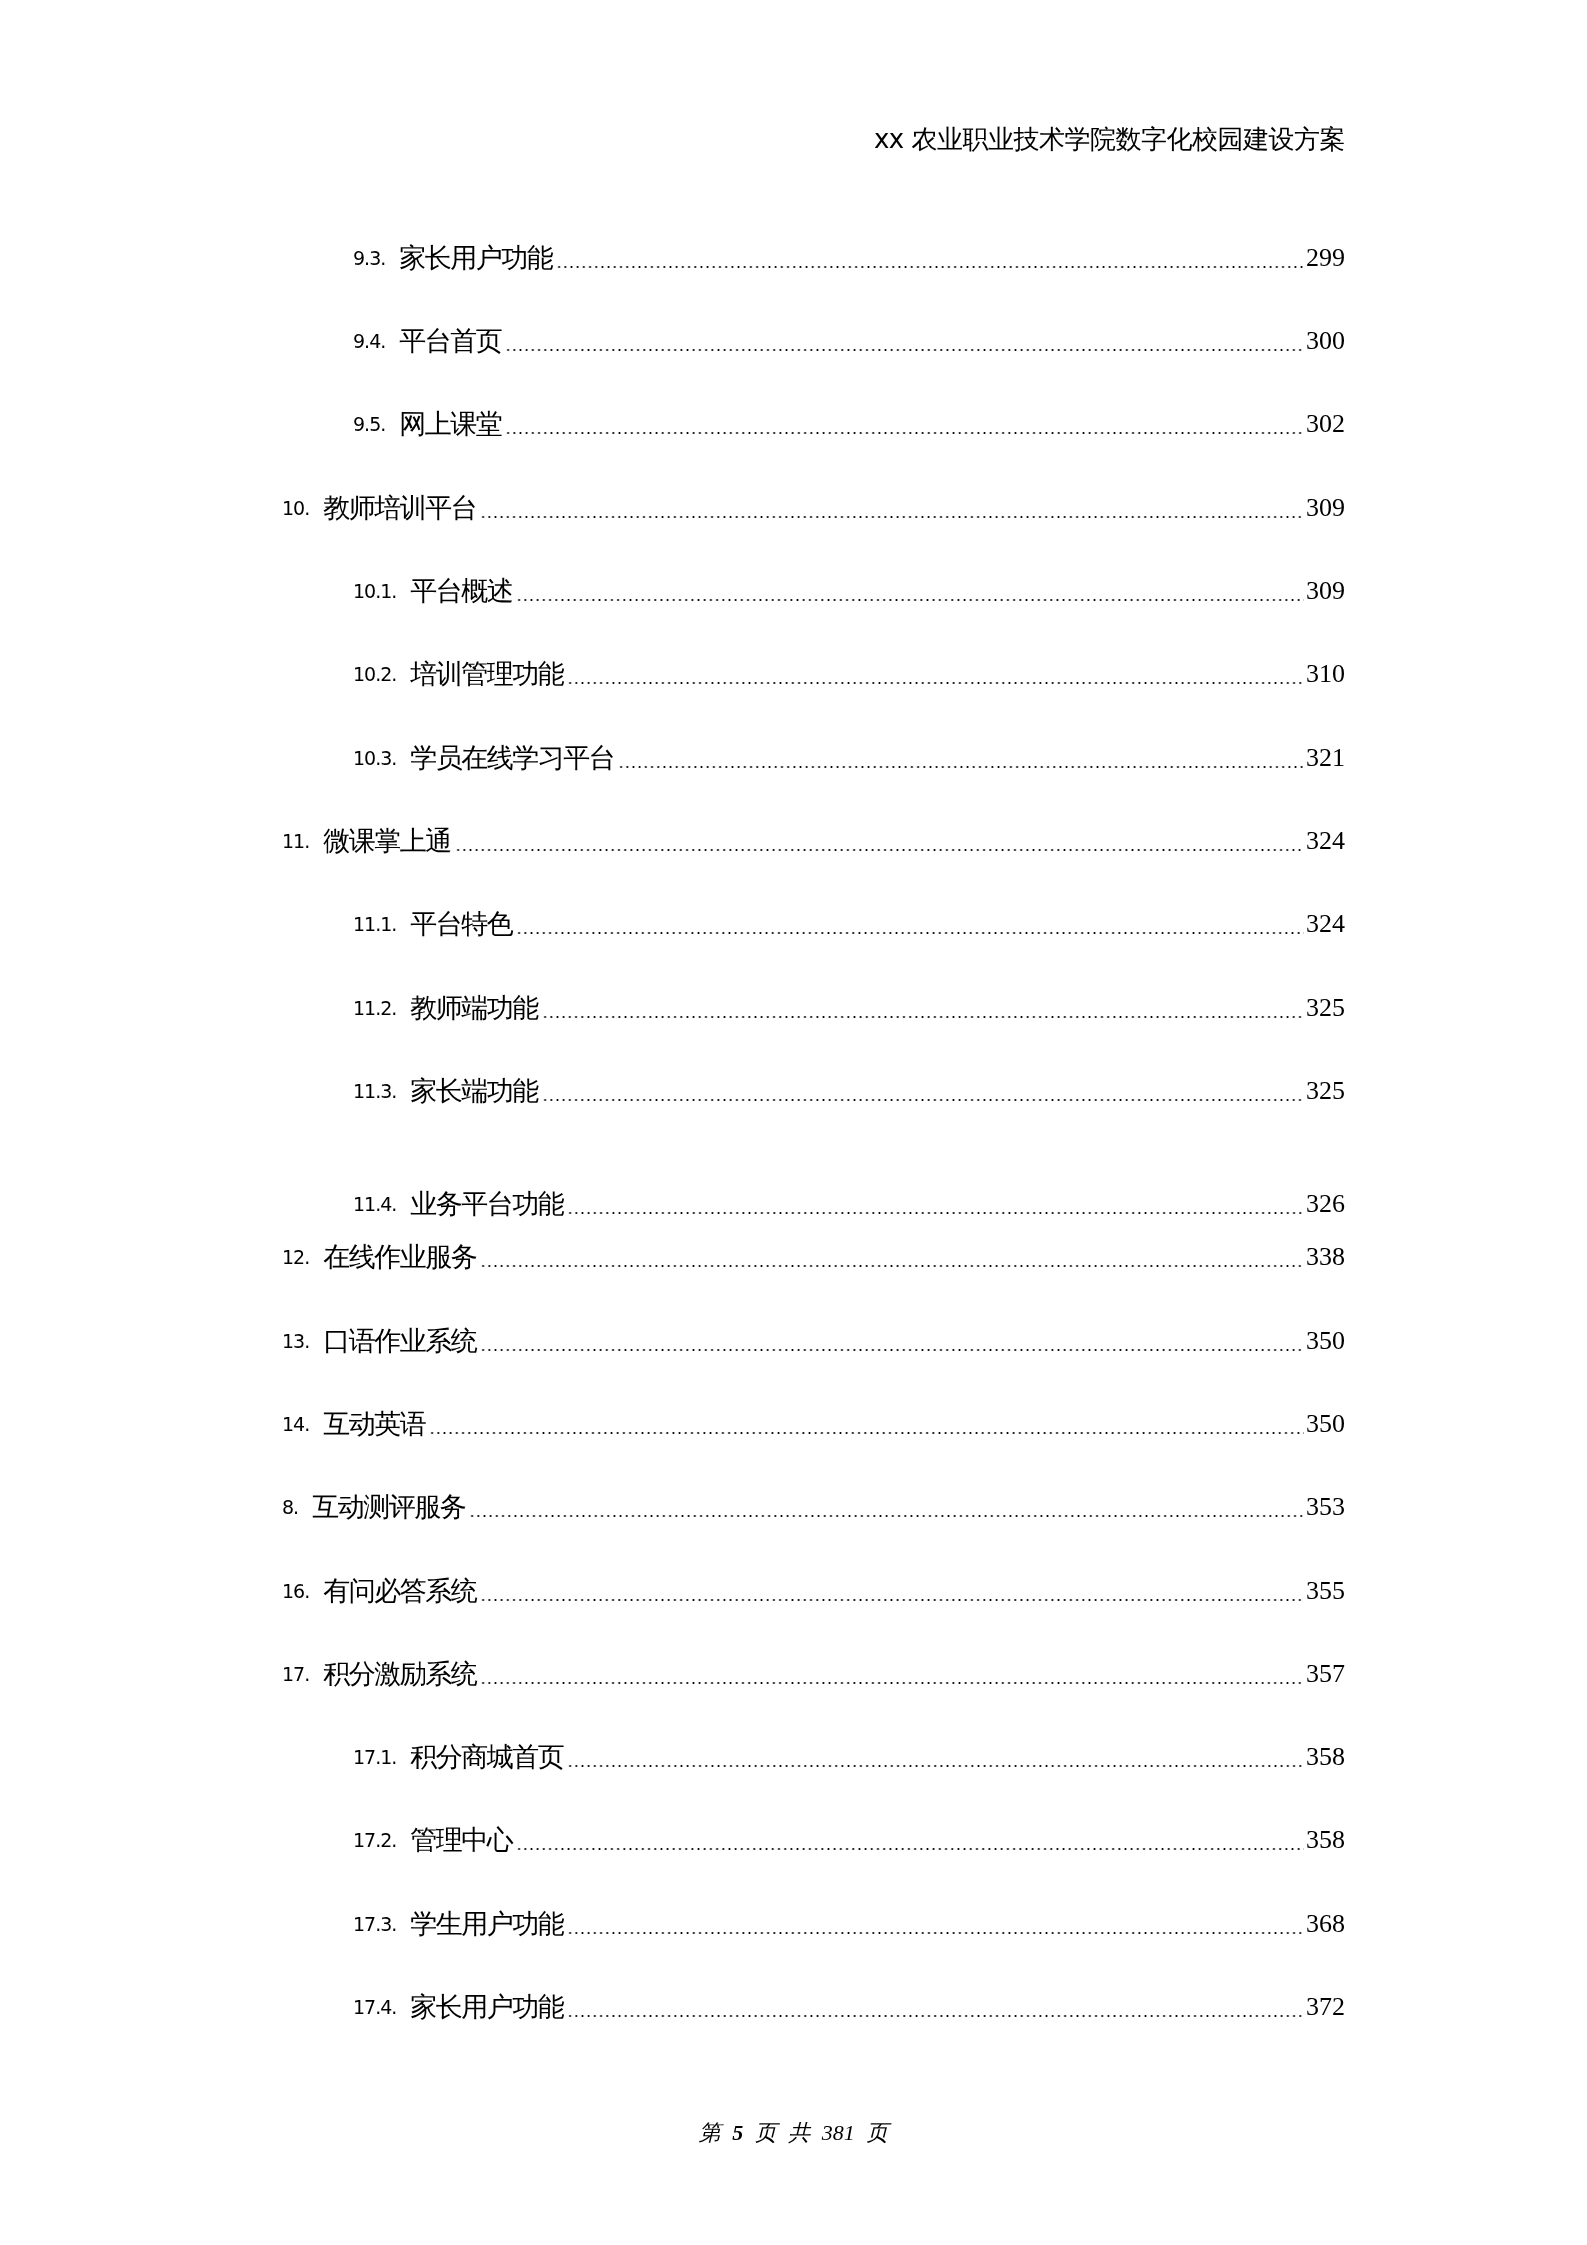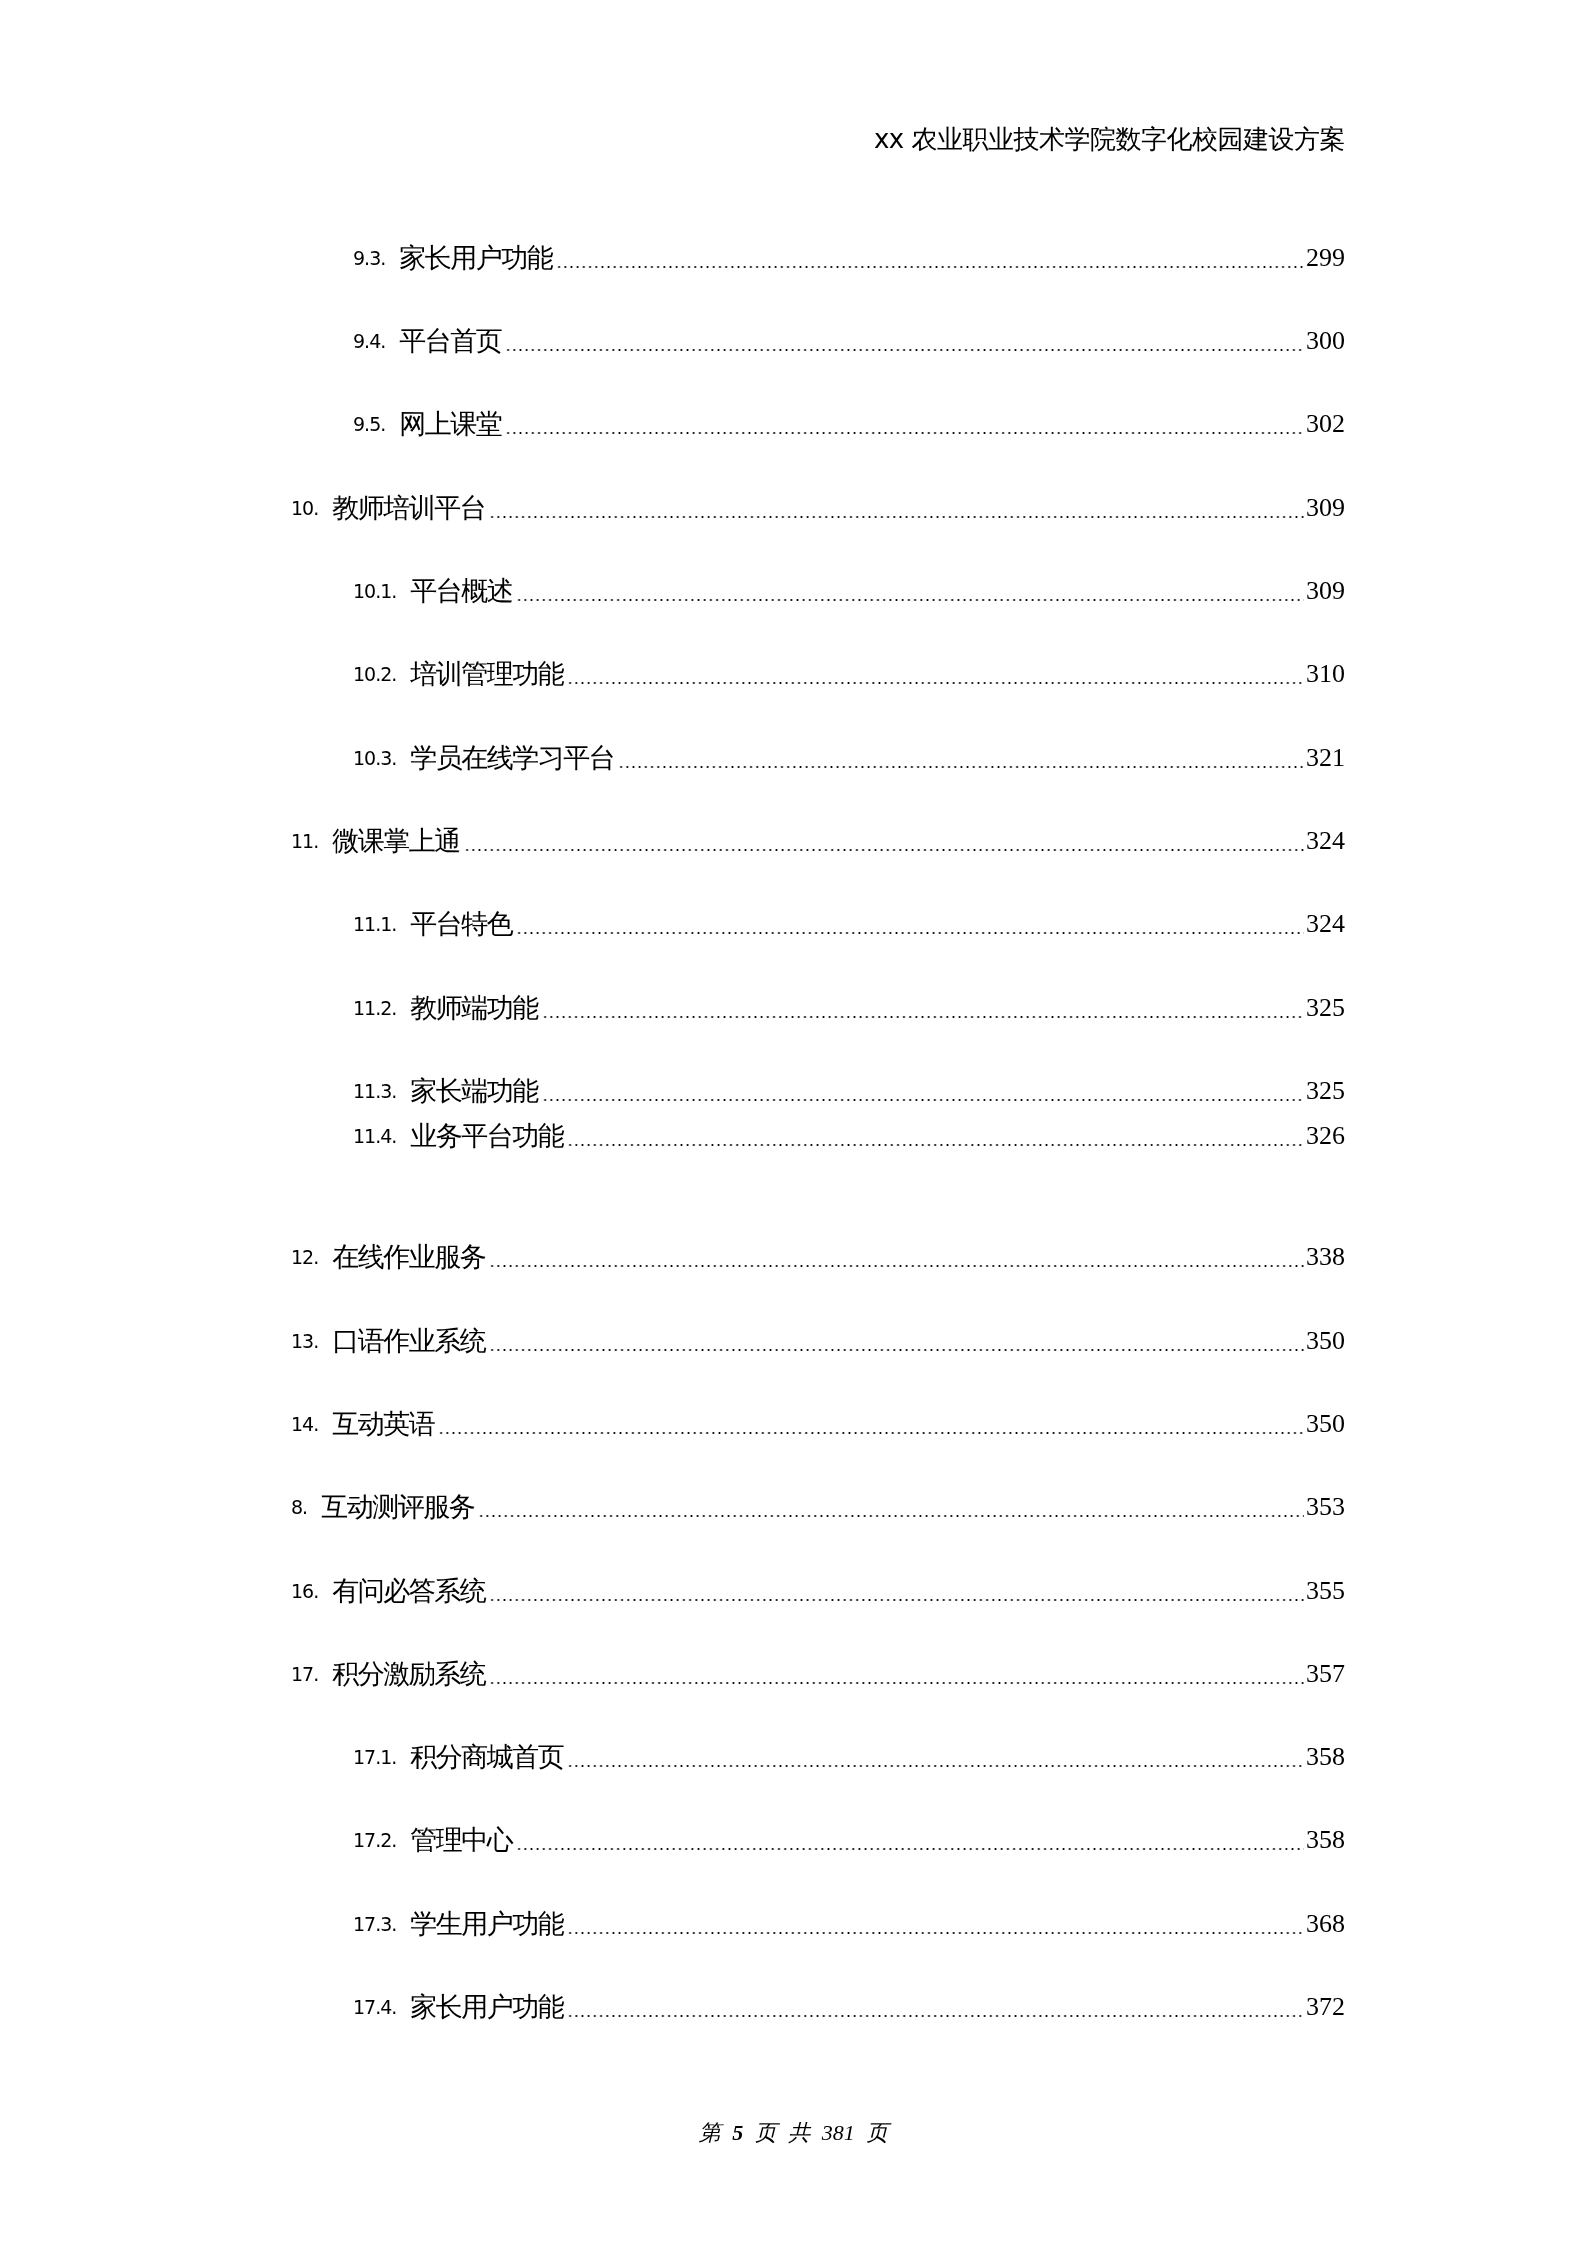--- a/index.html
+++ b/index.html
@@ -13,21 +13,21 @@
     font-size: 26px; line-height: 34px; white-space: nowrap;
     letter-spacing: -0.5px;
   }
   .toc {
     position: absolute; left: 0; top: 0; width: 100%;
   }
   .toc-row {
     position: absolute; height: 40px; display: flex; align-items: flex-end;
     right: 242px;
   }
-  .toc-row.level-1 { left: 291px; justify-content: flex-end; }
+  .toc-row.level-1 { left: 282px; justify-content: flex-end; }
   .toc-row.level-2 { left: 353px; }
   .toc-num {
     font-size: 19px; line-height: 40px; white-space: nowrap;
     letter-spacing: -1px;
     margin-right: 14px;
   }
   .toc-title {
     font-size: 27px; line-height: 40px; white-space: nowrap;
     letter-spacing: -1.5px;
   }
@@ -116,21 +116,21 @@
     <span class="toc-title">教师端功能</span>
     <span class="toc-leader"></span>
     <span class="toc-page">325</span>
   </div>
   <div class="toc-row level-2" style="top:1071px">
     <span class="toc-num">11.3.</span>
     <span class="toc-title">家长端功能</span>
     <span class="toc-leader"></span>
     <span class="toc-page">325</span>
   </div>
-  <div class="toc-row level-2" style="top:1116px">
+  <div class="toc-row level-2" style="top:1184px">
     <span class="toc-num">11.4.</span>
     <span class="toc-title">业务平台功能</span>
     <span class="toc-leader"></span>
     <span class="toc-page">326</span>
   </div>
   <div class="toc-row level-1" style="top:1237px">
     <span class="toc-num">12.</span>
     <span class="toc-title">在线作业服务</span>
     <span class="toc-leader"></span>
     <span class="toc-page">338</span>

